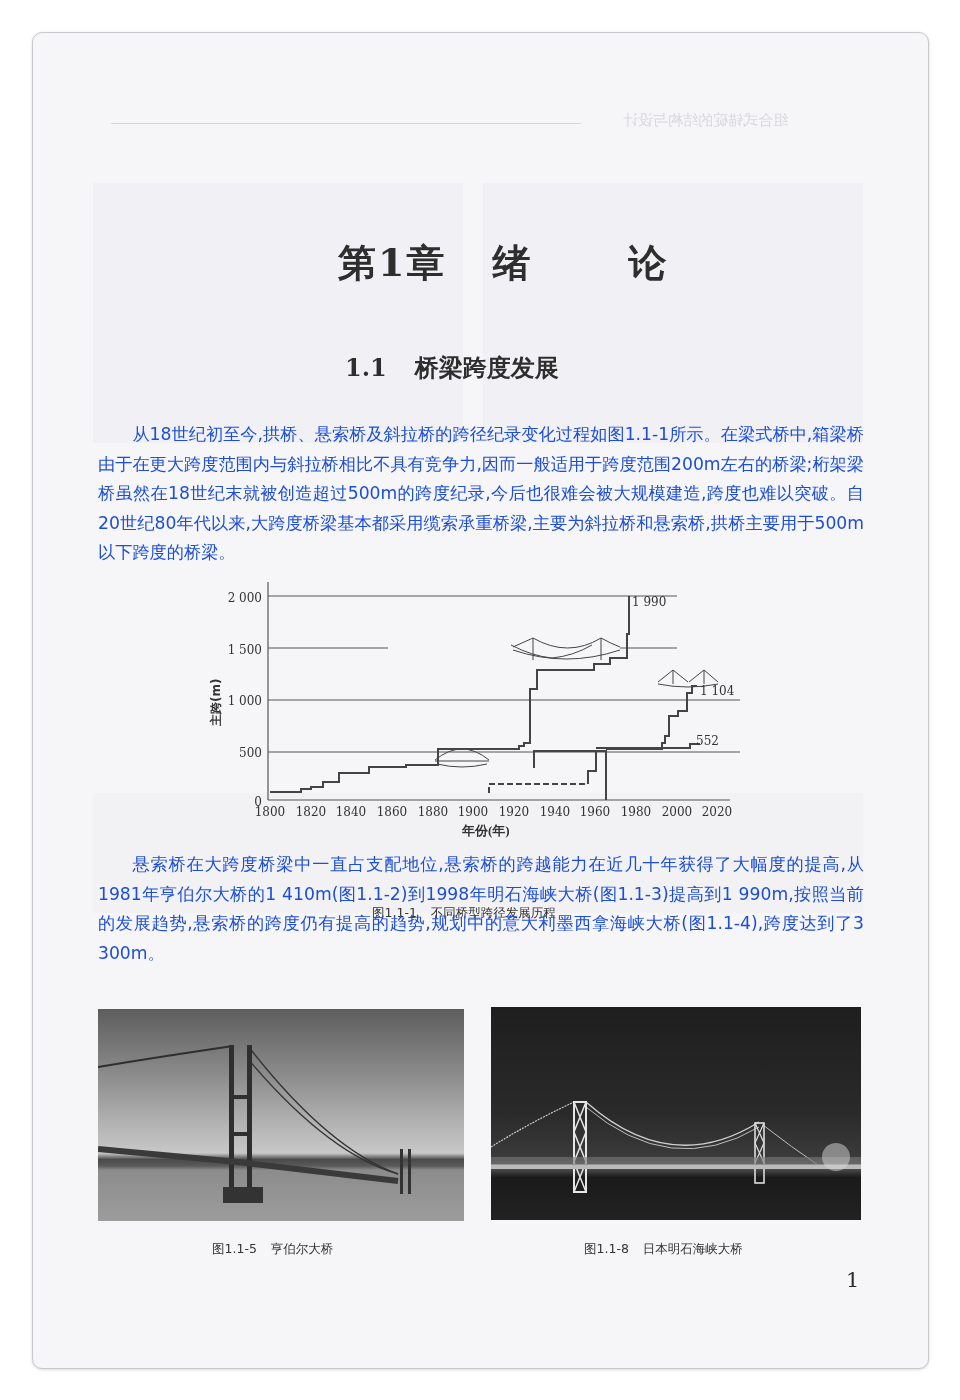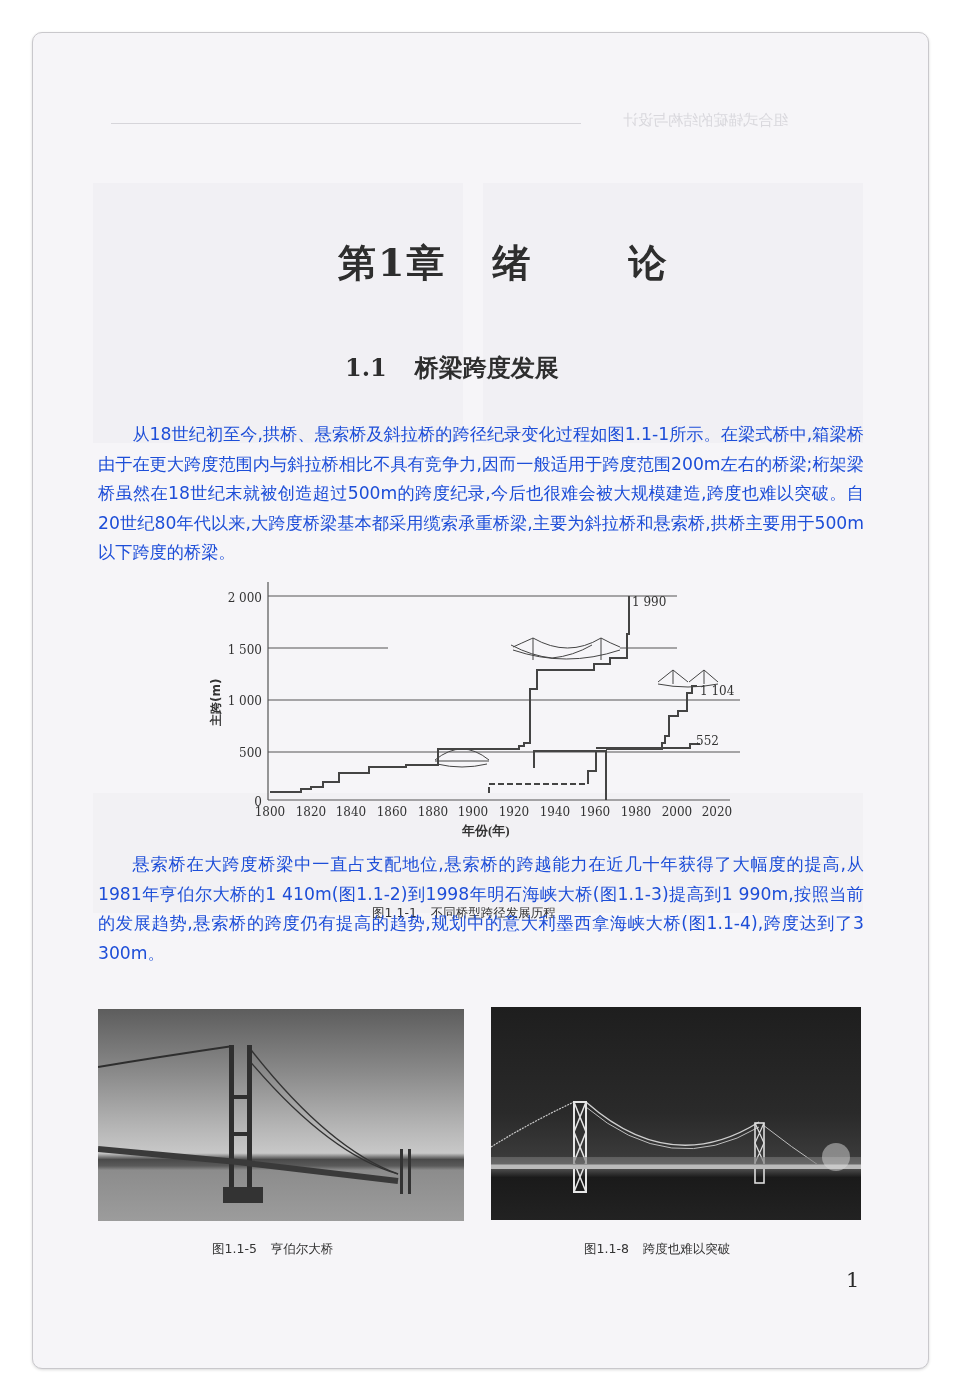--- a/index.html
+++ b/index.html
@@ -148,16 +148,16 @@
     <rect x="0" y="150" width="370" height="8" fill="#777" opacity="0.6"></rect>
     <circle cx="345" cy="150" r="14" fill="#d8d8d8" opacity="0.5"></circle>
   </svg>
 </div>
 
 <div class="fig-cap" style="left:212px; top:1241px;">
   <span>图1.1-5</span><span class="gap"></span><span>亨伯尔大桥</span>
 </div>
 
 <div class="fig-cap" style="left:584px; top:1241px;">
-  <span>图1.1-8</span><span class="gap"></span><span>跨度也难以突破</span>
+  <span>图1.1-8</span><span class="gap"></span><span>日本明石海峡大桥</span>
 </div>
 
 <div class="page-num">1</div>
 
 </body></html>

